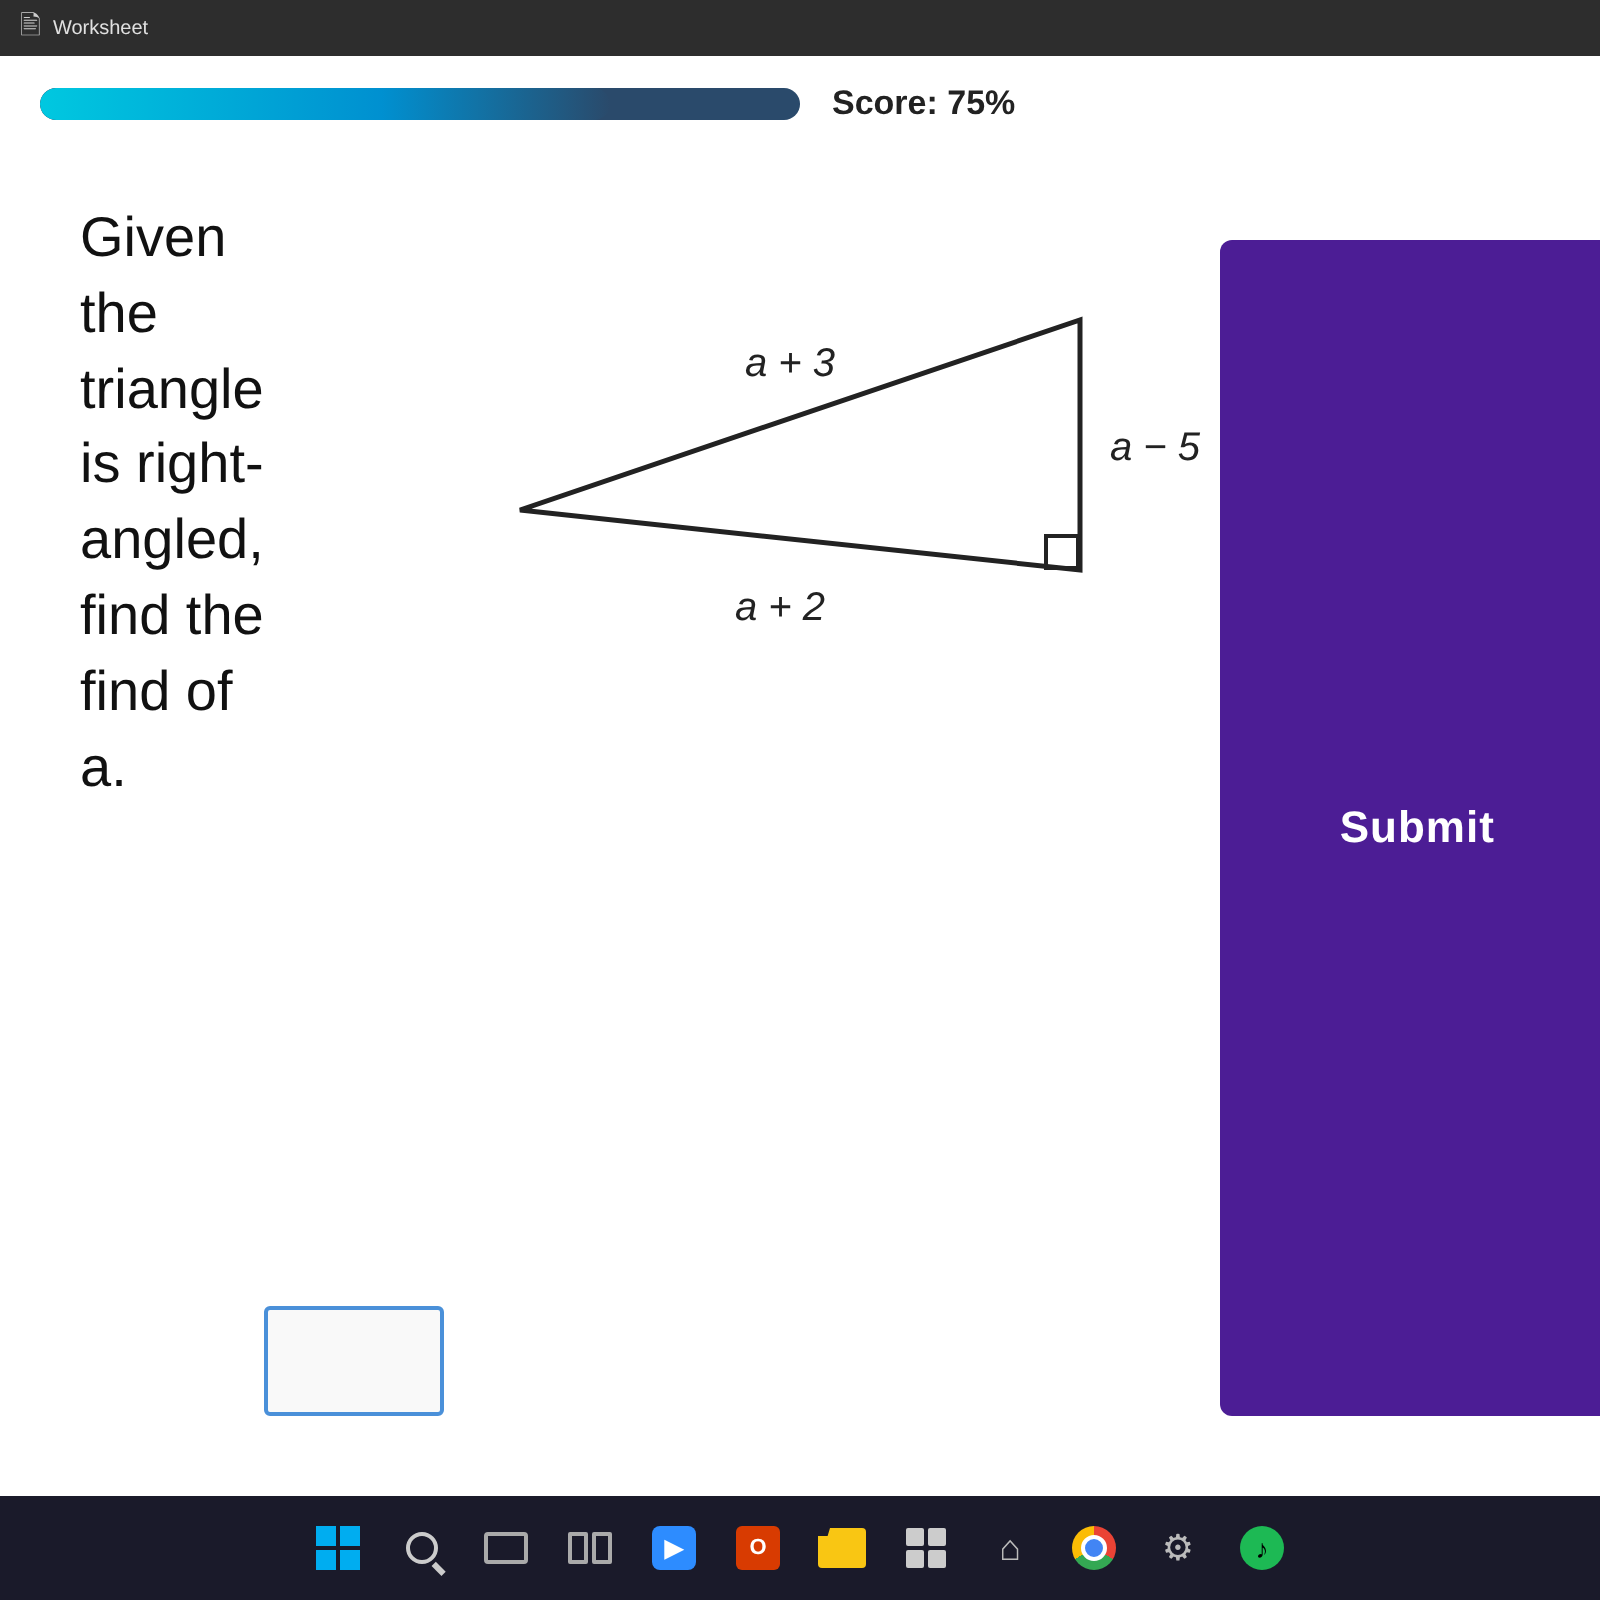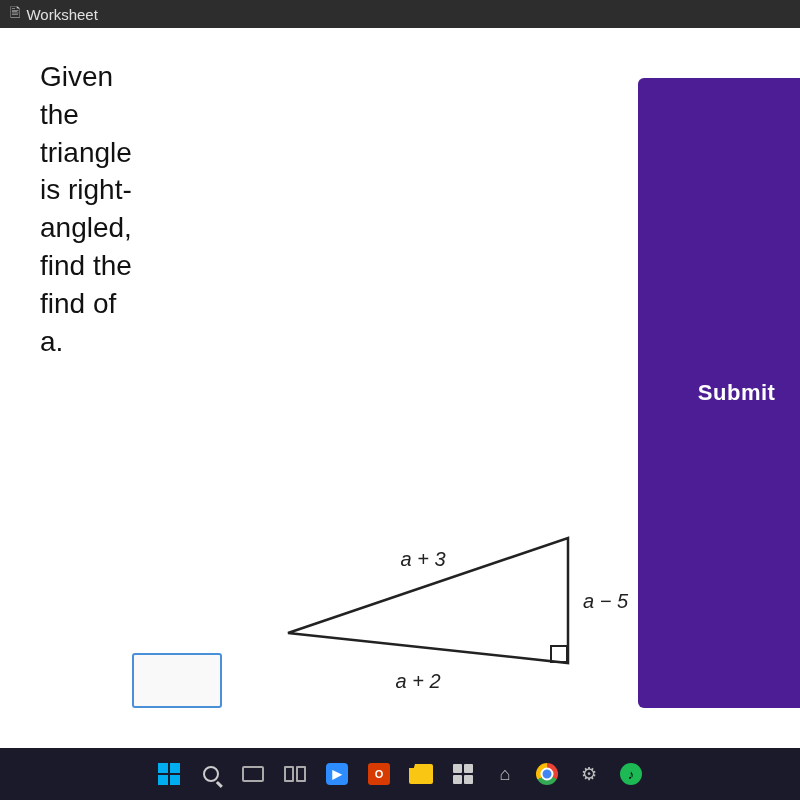--- a/index.html
+++ b/index.html
@@ -25,21 +25,21 @@
     }
 
     #title-bar .worksheet-icon {
       color: #ccc;
       font-size: 13px;
       margin-right: 6px;
     }
 
     #title-bar .title-text {
       color: #e0e0e0;
-      font-size: 15px;
+      font-size: 10px;
     }
 
     
     #main-content {
       flex: 1;
       background: #ffffff;
       display: flex;
       flex-direction: column;
       overflow: hidden;
     }
@@ -85,22 +85,22 @@
       font-size: 28px;
       font-weight: 400;
       color: #111;
       line-height: 1.35;
       margin-bottom: 30px;
     }
 
     
     #diagram-area {
       display: flex;
-      align-items: flex-end;
-      gap: 36px;
+      align-items: flex-start;
+      gap: 8px;
       margin-bottom: 20px;
       flex: 1;
     }
 
     #answer-input-box {
       width: 90px;
       height: 55px;
       border: 2px solid #4a90d9;
       border-radius: 3px;
       background: #f9f9f9;
@@ -292,20 +292,26 @@
 </head>
 <body>
 
 <div id="title-bar">
   <span class="worksheet-icon">🖹</span>
   <span class="title-text">Worksheet</span>
 </div>
 
 <div id="main-content">
 
+  <div id="progress-area">
+    <div id="progress-bar-container">
+      <div id="progress-bar-fill"></div>
+    </div>
+    <span id="score-label">Score: 75%</span>
+  </div>
 
   <div id="question-area">
     <div id="question-text">
       <span>Given the triangle is right-angled,</span><br>
       <span>find the find of a.</span>
     </div>
 
     <div id="diagram-area">
 
       <input id="answer-input-box" type="text" placeholder="" style="">

